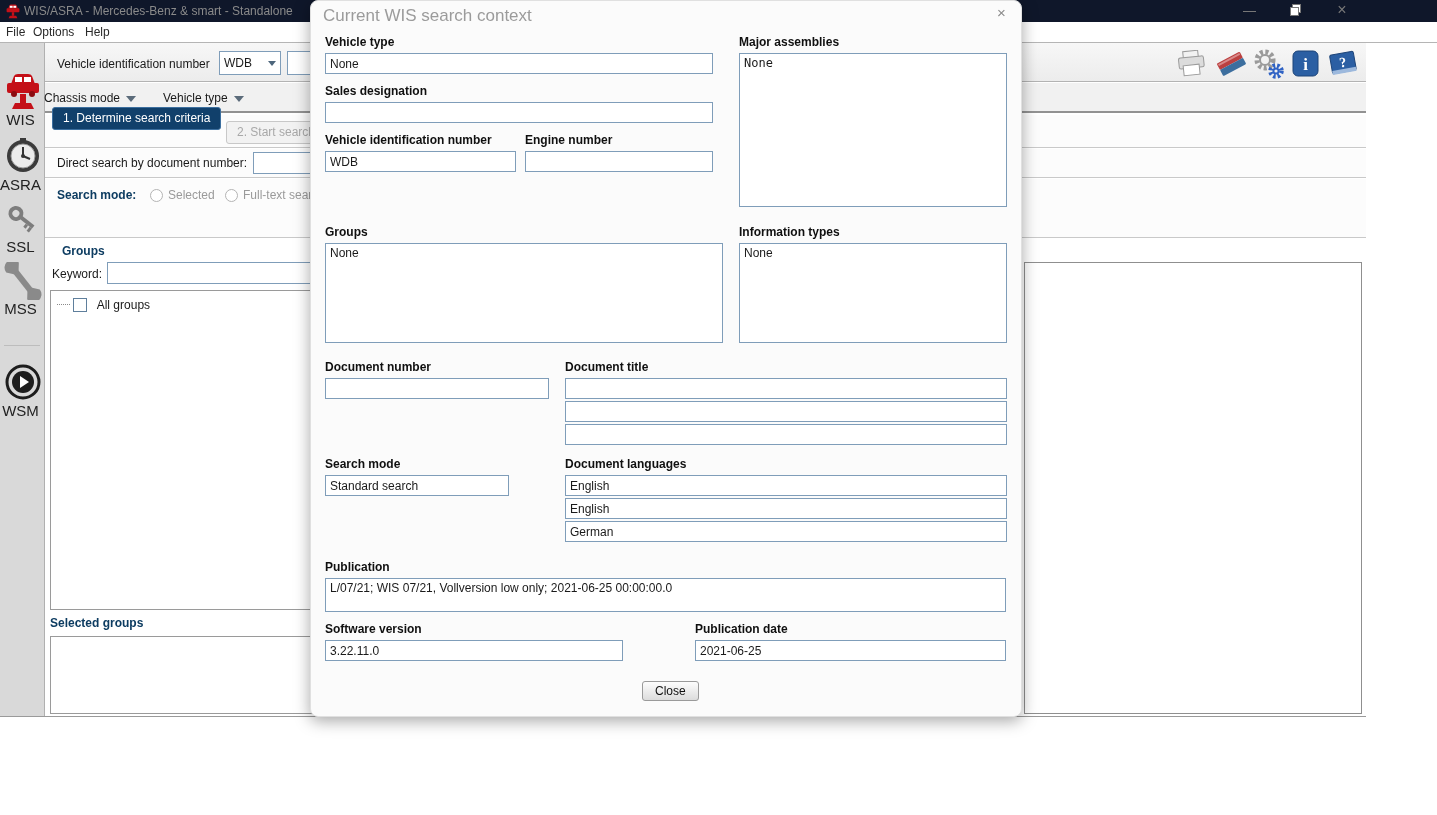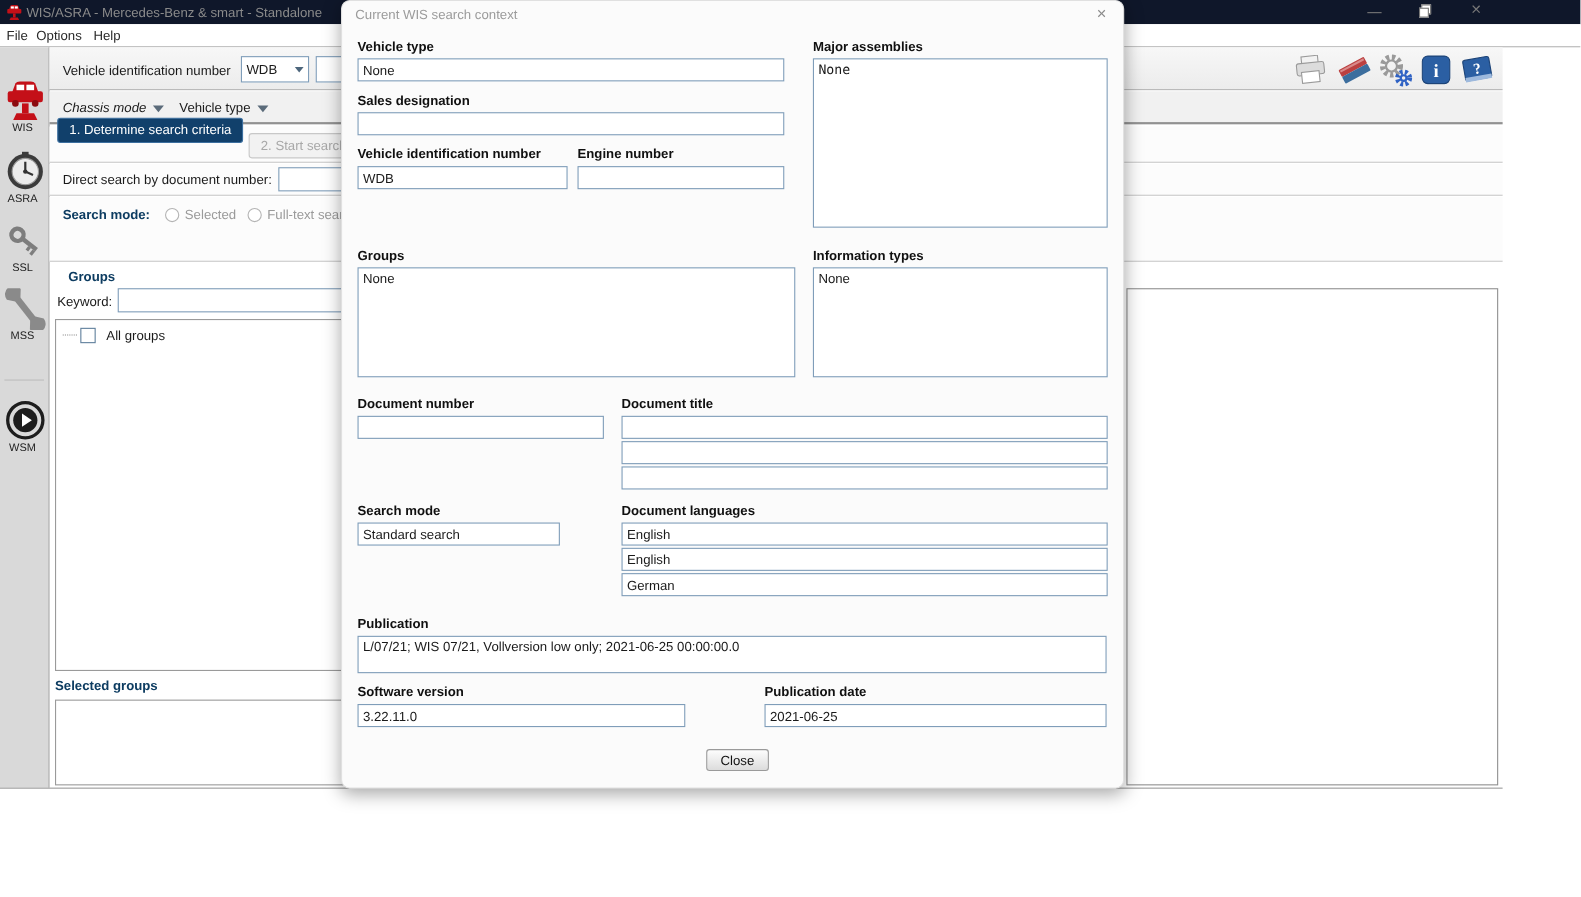--- a/index.html
+++ b/index.html
@@ -9,21 +9,21 @@
 
   
   .titlebar{left:0;top:0;width:1437px;height:22px;background:#0f172a;}
   .title-text{left:24px;top:4px;color:#8a8a8a;font-size:12px;}
   .win-btn{top:0;width:30px;height:22px;text-align:center;color:#777;cursor:default;}
   .menubar{left:0;top:22px;width:1437px;height:21px;background:#ffffff;border-bottom:1px solid #b5b5b5;}
   .menu-item{top:3px;color:#2a2a2a;}
 
   
   .sidebar{left:0;top:43px;width:45px;height:673px;background:#d9d9d9;border-right:1px solid #b0b0b0;}
-  .side-label{width:41px;text-align:center;font-size:10px;color:#222;}
+  .side-label{width:41px;text-align:center;font-size:15px;color:#222;}
   .side-icon{left:4px;width:38px;height:38px;}
   .side-divider{left:4px;width:36px;border-top:1px solid #bdbdbd;}
 
   
   .row{left:45px;width:1321px;background:#fbfbfb;}
   .row-toolbar{top:43px;height:39px;background:linear-gradient(#f7f7f7,#ececec);border-bottom:1px solid #b3b3b3;}
   .row-filter{top:83px;height:30px;background:#f1f1f1;border-bottom:2px solid #929292;}
   .row-tabs{top:115px;height:33px;background:#fcfcfc;border-bottom:1px solid #c9c9c9;}
   .row-direct{top:149px;height:29px;background:#fcfcfc;border-bottom:1px solid #c9c9c9;}
   .row-search{top:179px;height:59px;background:#fcfcfc;border-bottom:1px solid #c9c9c9;}
@@ -41,21 +41,21 @@
                height:23px;line-height:21px;padding:0 10px;}
   .radio{width:13px;height:13px;border:1px solid #b4b4b4;border-radius:50%;background:#fff;display:inline-block;}
   .gray-label{color:#9a9a9a;}
   .panel-box{border:1px solid #9a9a9a;background:#fff;}
   .treedots{display:inline-block;width:13px;border-top:1px dotted #8a8a8a;vertical-align:middle;}
   .cb{display:inline-block;width:12px;height:12px;border:1px solid #5f7f9c;background:#fff;vertical-align:middle;}
 
   
   .dialog{left:310px;top:0;width:712px;height:717px;background:#fbfbfb;border-radius:8px;
           box-shadow:0 4px 16px rgba(0,0,0,0.35);border:1px solid #e0e0e0;}
-  .dlg-title{left:12px;top:5px;color:#9b9b9b;font-size:12px;}
+  .dlg-title{left:12px;top:5px;color:#9b9b9b;font-size:17px;}
   .dlg-x{left:686px;top:3px;color:#8a8a8a;font-size:15px;cursor:default;}
   .dlg-label{font-weight:bold;color:#101010;}
   .dlg-box{border:1px solid #7f9db9;background:#fff;padding:2px 4px;overflow:hidden;}
   .mono{font-family:"DejaVu Sans Mono","Liberation Mono",monospace;font-size:12px;}
   .close-btn{background:linear-gradient(#fdfdfd,#dcdcdc);border:1px solid #9a9a9a;border-radius:3px;
              padding:2px 12px;font-size:12px;color:#111;}
 </style>
 </head>
 <body>
 
@@ -205,21 +205,21 @@
     <svg width="32" height="30" viewBox="0 0 32 30">
       <g transform="rotate(-10 16 15)">
         <rect x="4" y="5" width="24" height="19" rx="2" fill="#2b5fa3" stroke="#1d4478"></rect>
         <rect x="4" y="21" width="24" height="4" fill="#9db9dd"></rect>
         <text x="16" y="19" font-family="Liberation Serif,serif" font-size="14" font-weight="bold" fill="#fff" text-anchor="middle">?</text>
       </g>
     </svg>
   </span>
 
   <div class="abs row row-filter"></div>
-  <span class="abs" style="left:57px;top:91px;font-style:italic;">
+  <span class="abs" style="left:44px;top:91px;">
     <span>Chassis mode</span><span class="tri-navy"></span>
   </span>
   <span class="abs" style="left:163px;top:91px;">
     <span>Vehicle type</span><span class="tri-navy"></span>
   </span>
 
   <div class="abs row row-tabs"></div>
   <span class="abs step-active" style="left:52px;top:107px;">1. Determine search criteria</span>
   <span class="abs step-disabled" style="left:226px;top:121px;width:112px;overflow:hidden;white-space:nowrap;">2. Start search</span>
 

